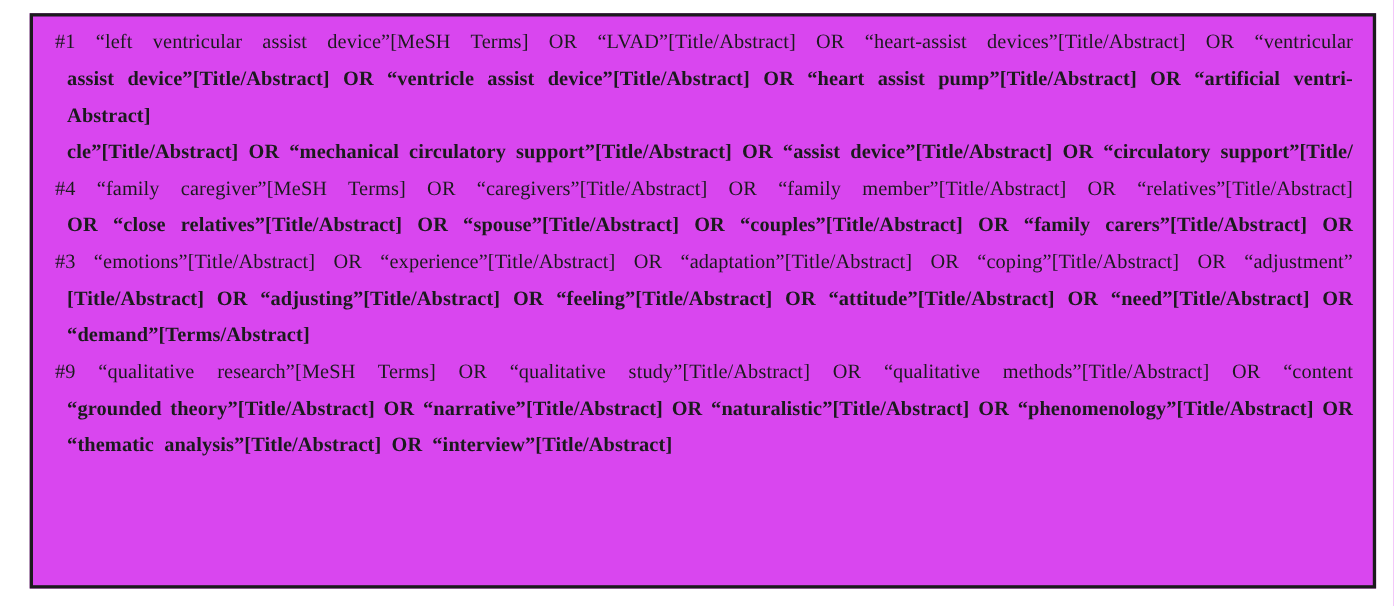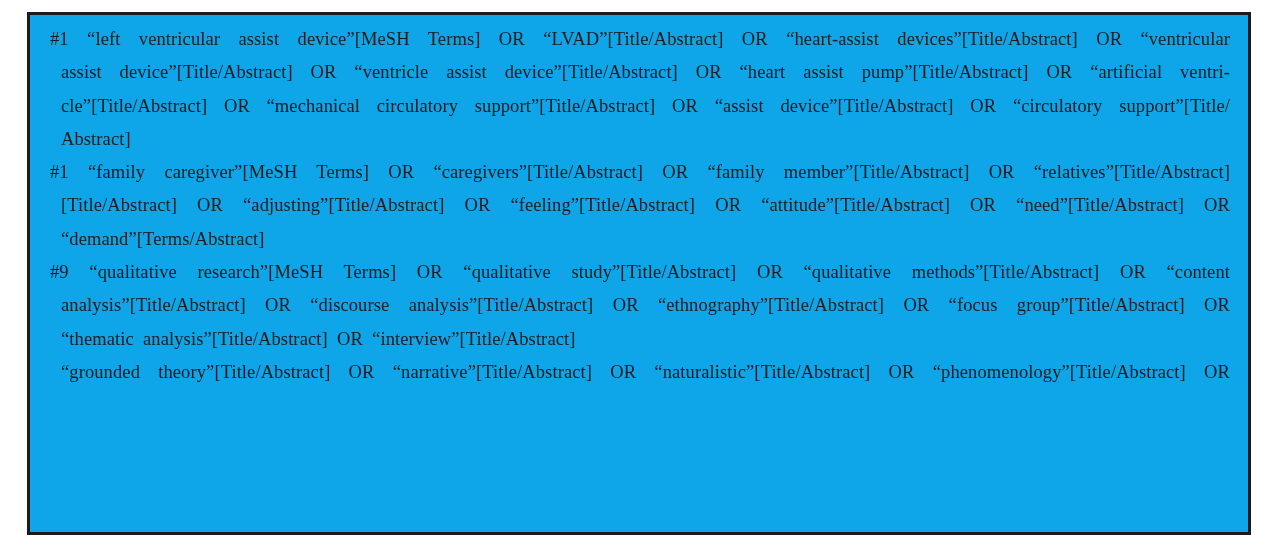--- a/index.html
+++ b/index.html
@@ -8,62 +8,63 @@
     background: #ffffff;
     position: relative;
     font-family: "Liberation Serif", "DejaVu Serif", serif;
   }
   .strategy-box {
     position: absolute;
     left: 27px; top: 12px;
     width: 1224px; height: 523px;
     box-sizing: border-box;
     border: 3px solid #1b1b1d;
-    background: #0ea5e9;
+    background: #d946ef;
     padding: 8px 18px 16px 20px;
     overflow: hidden;
   }
   .entry { margin: 0; }
   .qline {
     font-size: 18.5px;
     line-height: 33.3px;
     color: #1b1b1d;
     letter-spacing: 0.1px;
     text-align: justify;
     text-align-last: justify;
     white-space: normal;
   }
-  .qline.cont { margin-left: 11px; }
+  .qline.cont { margin-left: 11px; font-weight: bold; }
   .qline.end {
     text-align-last: left;
     word-spacing: 4.5px;
   }
 </style>
 </head>
 <body>
 
 <div class="strategy-box">
 
   <div class="entry">
     <div class="qline">#1 “left ventricular assist device”[MeSH Terms] OR “LVAD”[Title/Abstract] OR “heart-assist devices”[Title/Abstract] OR “ventricular</div>
     <div class="qline cont">assist device”[Title/Abstract] OR “ventricle assist device”[Title/Abstract] OR “heart assist pump”[Title/Abstract] OR “artificial ventri-</div>
+    <div class="qline cont end">Abstract]</div>
     <div class="qline cont">cle”[Title/Abstract] OR “mechanical circulatory support”[Title/Abstract] OR “assist device”[Title/Abstract] OR “circulatory support”[Title/</div>
-    <div class="qline cont end">Abstract]</div>
   </div>
 
   <div class="entry">
-    <div class="qline">#1 “family caregiver”[MeSH Terms] OR “caregivers”[Title/Abstract] OR “family member”[Title/Abstract] OR “relatives”[Title/Abstract]</div>
+    <div class="qline">#4 “family caregiver”[MeSH Terms] OR “caregivers”[Title/Abstract] OR “family member”[Title/Abstract] OR “relatives”[Title/Abstract]</div>
+    <div class="qline cont">OR “close relatives”[Title/Abstract] OR “spouse”[Title/Abstract] OR “couples”[Title/Abstract] OR “family carers”[Title/Abstract] OR</div>
   </div>
 
   <div class="entry">
+    <div class="qline">#3 “emotions”[Title/Abstract] OR “experience”[Title/Abstract] OR “adaptation”[Title/Abstract] OR “coping”[Title/Abstract] OR “adjustment”</div>
     <div class="qline cont">[Title/Abstract] OR “adjusting”[Title/Abstract] OR “feeling”[Title/Abstract] OR “attitude”[Title/Abstract] OR “need”[Title/Abstract] OR</div>
     <div class="qline cont end">“demand”[Terms/Abstract]</div>
   </div>
 
   <div class="entry">
     <div class="qline">#9 “qualitative research”[MeSH Terms] OR “qualitative study”[Title/Abstract] OR “qualitative methods”[Title/Abstract] OR “content</div>
-    <div class="qline cont">analysis”[Title/Abstract] OR “discourse analysis”[Title/Abstract] OR “ethnography”[Title/Abstract] OR “focus group”[Title/Abstract] OR</div>
+    <div class="qline cont">“grounded theory”[Title/Abstract] OR “narrative”[Title/Abstract] OR “naturalistic”[Title/Abstract] OR “phenomenology”[Title/Abstract] OR</div>
     <div class="qline cont end">“thematic analysis”[Title/Abstract] OR “interview”[Title/Abstract]</div>
-    <div class="qline cont">“grounded theory”[Title/Abstract] OR “narrative”[Title/Abstract] OR “naturalistic”[Title/Abstract] OR “phenomenology”[Title/Abstract] OR</div>
   </div>
 
 
 </div>
 
 </body></html>

